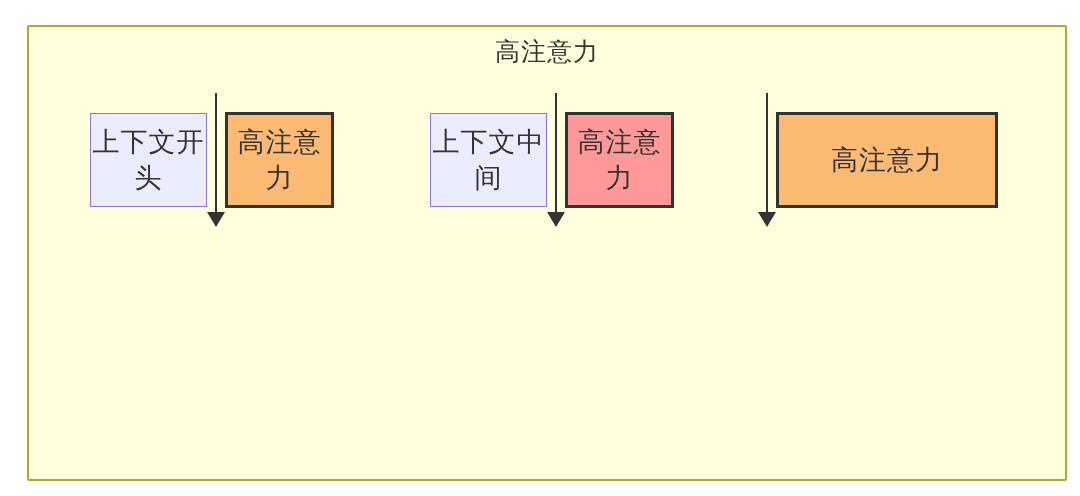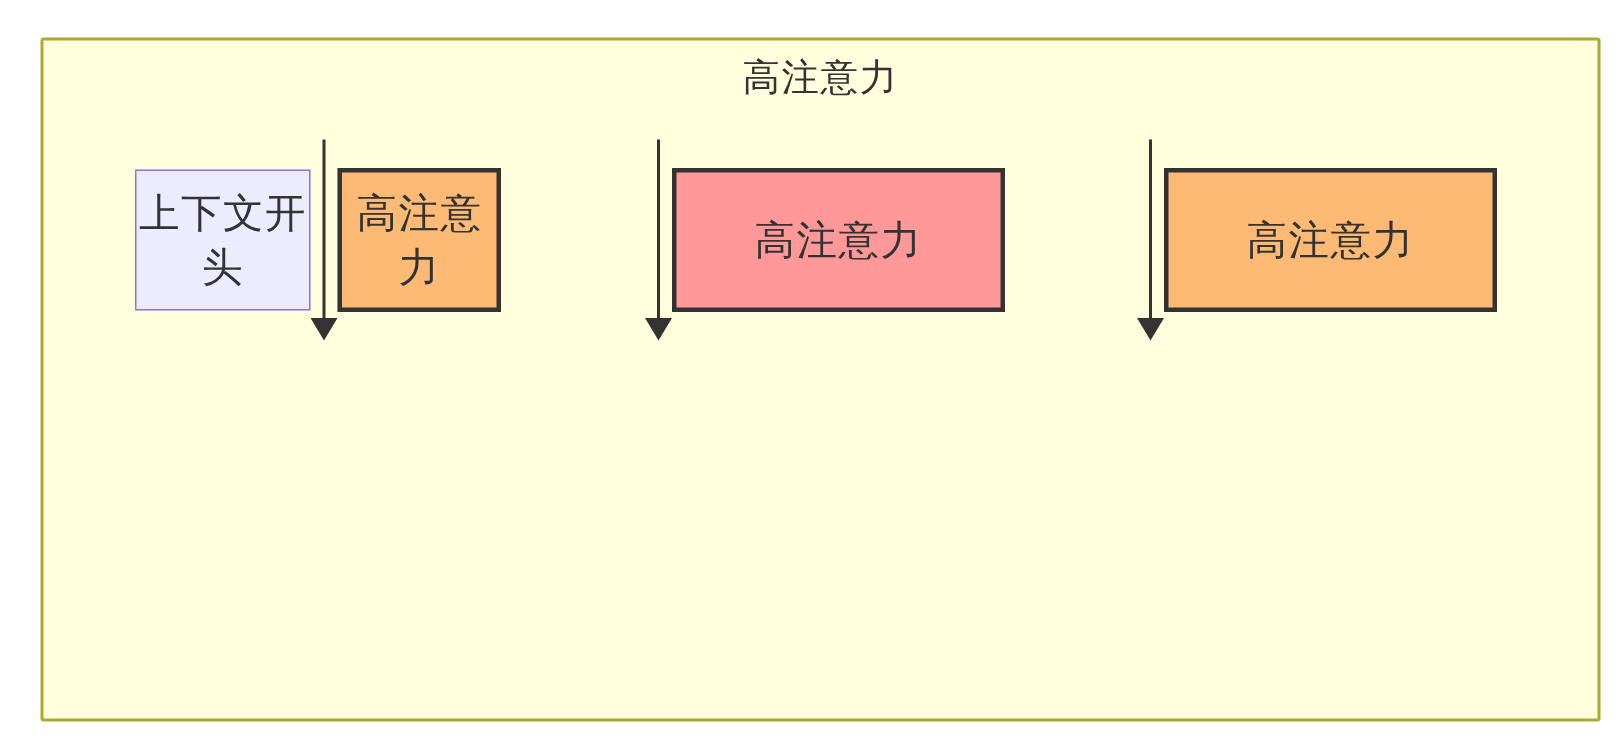--- a/index.html
+++ b/index.html
@@ -101,20 +101,21 @@
   <div class="column col-0">
     <div class="node source-node">上下文开头</div>
     <div class="arrow">
       <div class="shaft"></div>
       <div class="head"></div>
     </div>
     <div class="node result-node" data-level="high">高注意力</div>
   </div>
 
   <div class="column col-1">
+    <div class="node source-node">上下文中间</div>
     <div class="arrow">
       <div class="shaft"></div>
       <div class="head"></div>
     </div>
     <div class="node result-node" data-level="low">高注意力</div>
   </div>
 
   <div class="column col-2">
     <div class="arrow">
       <div class="shaft"></div>

